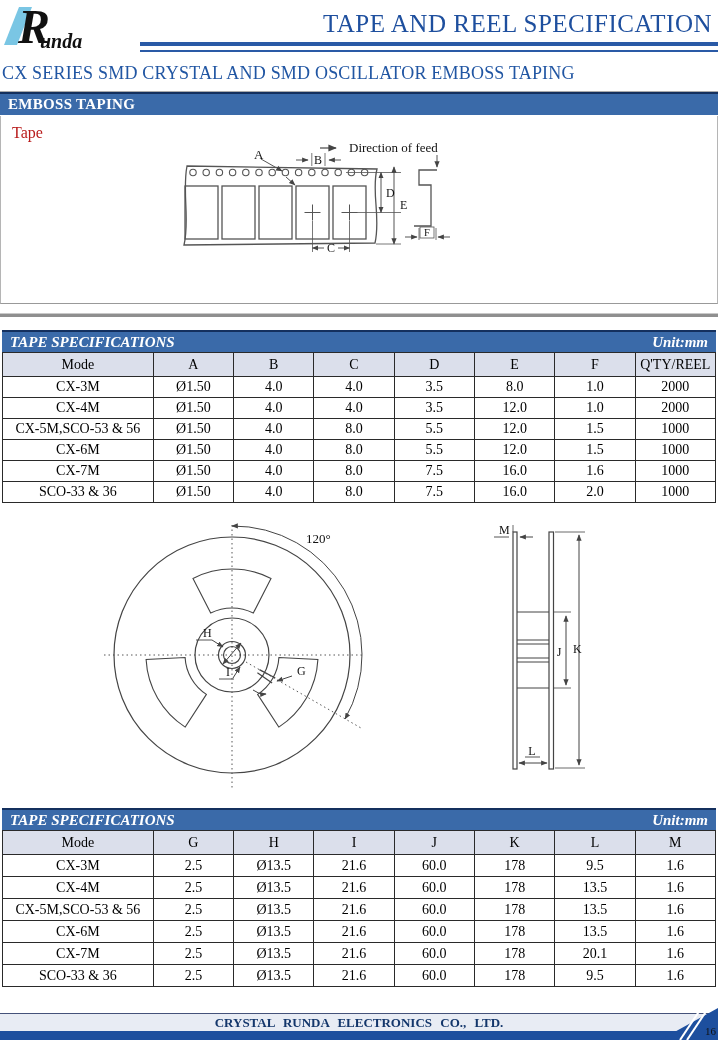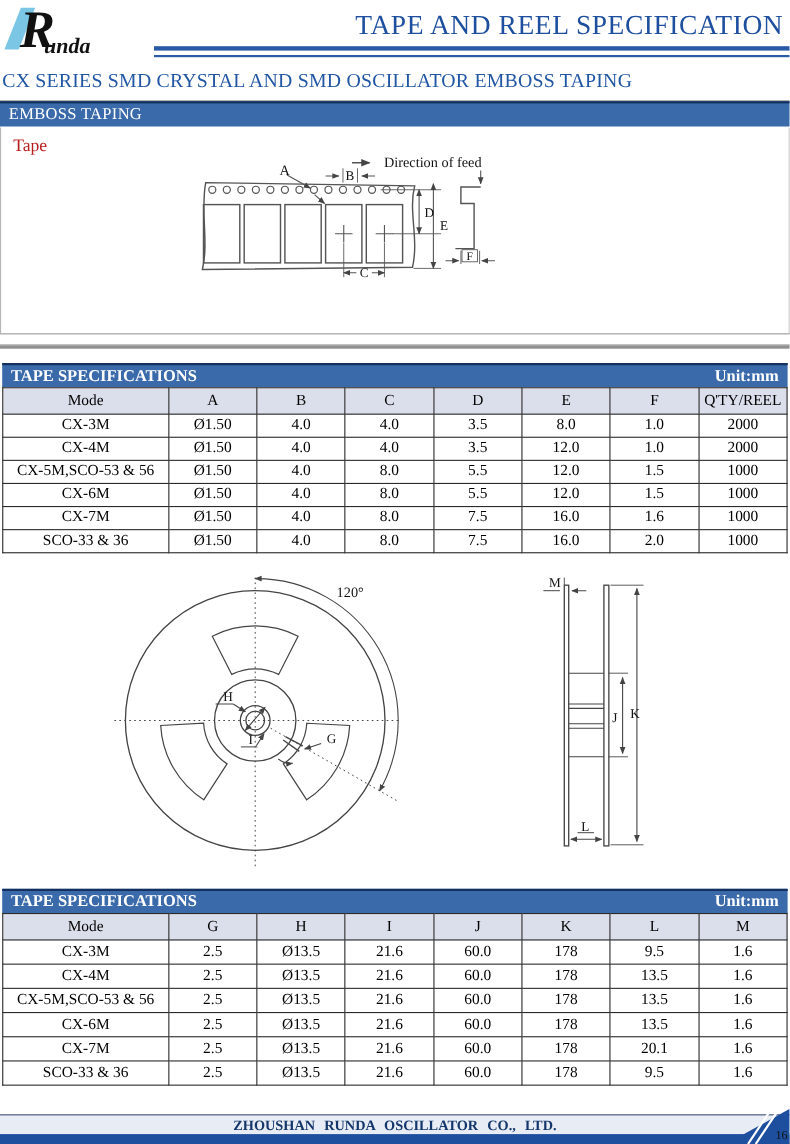--- a/index.html
+++ b/index.html
@@ -12,34 +12,35 @@
   #page-title{
     top:10px;right:6px;font-size:25px;color:#1e4f9e;letter-spacing:.5px;font-family:Liberation Serif, serif;
   }
   #rule-thick{top:42px;left:140px;right:0;height:4px;background:#2a5aa6;}
   #rule-thin{top:50px;left:140px;right:0;height:2px;background:#2a5aa6;}
   #page-heading{top:63px;left:2px;font-size:18px;font-weight:normal;color:#2156a3;letter-spacing:.2px;text-align:right;}
   
   #heading-rule{top:91px;left:0;right:0;height:1px;background:#aaa;}
   #section-bar{
     top:92px;left:0;right:0;height:21px;background:#3a6aa9;border-top:2px solid #14305e;
-    color:#fff;font-weight:normal;font-size:15px;line-height:21px;padding-left:8px;letter-spacing:.3px;
+    color:#fff;font-weight:bold;font-size:15px;line-height:21px;padding-left:8px;letter-spacing:.3px;
   }
   #diagram-panel{top:116px;left:0;width:716px;height:187px;border-left:1px solid #b5b5b5;border-right:1px solid #b5b5b5;border-bottom:1px solid #999;}
   #panel-bottom-rule{top:313px;left:0;right:0;height:3px;background:#8f8f8f;border-top:1px solid #c9c9c9;}
   #tape-label{top:124px;left:12px;font-size:16px;color:#b91c1c;}
   #tape-svg{top:115px;left:0;}
   
   .spec-section{left:2px;width:714px;}
   #table1-section{top:330px;}
   #table2-section{top:808px;}
   .spec-bar{
     display:flex;justify-content:space-between;align-items:center;height:20px;
     background:#3a6aa9;border-top:2px solid #14305e;color:#fff;font-weight:bold;font-size:15px;
     padding:0 8px;
+    font-style:italic;
   }
   table.spec{width:100%;border-collapse:collapse;table-layout:fixed;background:#fff;
     border:1px solid #1a1a1a;}
   table.spec th,table.spec td{
     border:1px solid #2a2a2a;text-align:center;font-weight:normal;font-size:14px;padding:0;
   }
   table.spec th{background:#dbdfeb;height:23px;text-align:center;}
   table.spec th:first-child,table.spec td:first-child{width:21%;}
   #table1-section td{height:20px;}
   #table2-section td{height:21px;}
@@ -391,21 +392,21 @@
             <td>60.0</td>
             <td>178</td>
             <td>9.5</td>
             <td>1.6</td>
           </tr>
         </tbody>
     </table>
   </div>
 
   <div class="abs" id="footer-bar">
-    <span>ZHOUSHAN RUNDA OSCILLATOR CO., LTD.</span>
+    <span>CRYSTAL RUNDA ELECTRONICS CO., LTD.</span>
   </div>
   <div class="abs" id="bottom-bar"></div>
   <svg class="abs" id="page-tab" width="62" height="36" viewBox="0 0 62 36">
     <polygon points="62,4 62,36 4,36" fill="#1d4f9e"></polygon>
     <line x1="24" y1="36" x2="46" y2="3" stroke="#fff" stroke-width="2"></line>
     <line x1="31" y1="36" x2="53" y2="3" stroke="#fff" stroke-width="2"></line>
     <text x="49" y="31" font-size="11" fill="#fff">16</text>
   </svg>
 
 </div>

